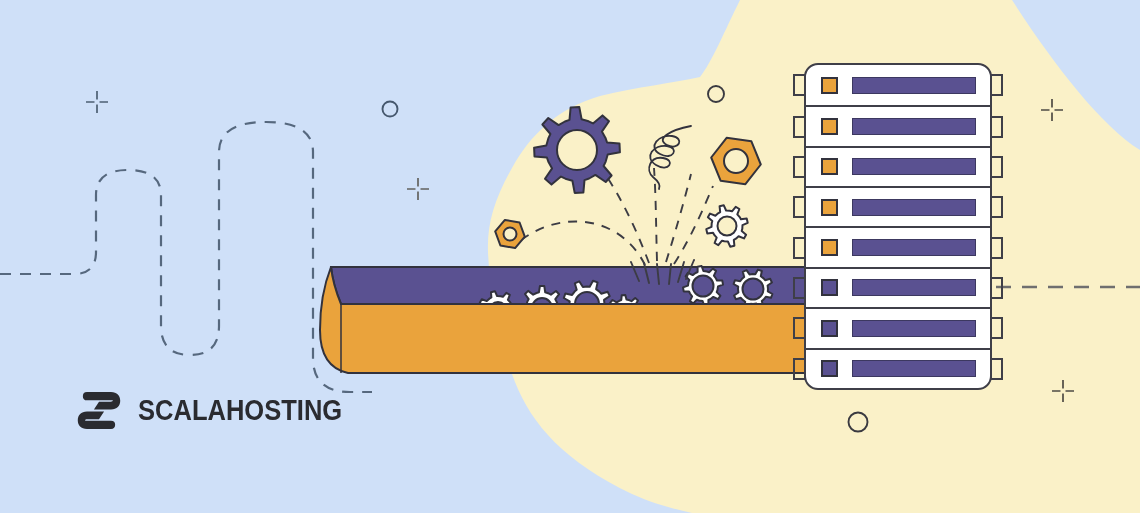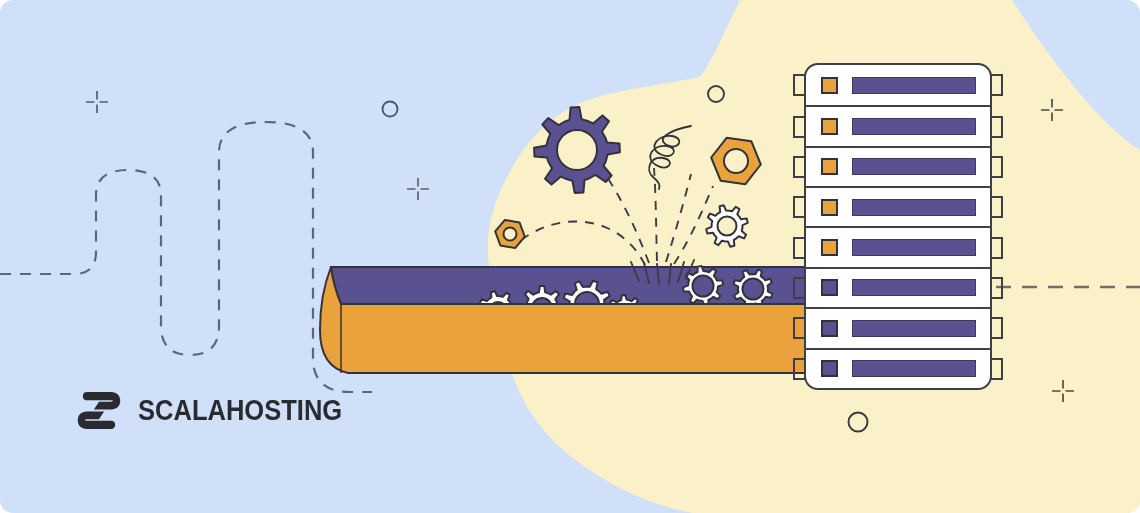--- a/index.html
+++ b/index.html
@@ -5,21 +5,20 @@
   html,body{margin:0;padding:0;}
   :root{
     --bg:#cfe0f8; --blob:#faf1c8; --purple:#5a5191; --orange:#eaa33c;
     --outline:#32323d; --rackline:#3f3f48; --logo:#2a2b30;
     --dash-slate:#56687e; --dash-gray:#6f6f6f; --dash-dark:#3c3c44;
   }
   #stage{
     position:relative; width:1140px; height:513px; overflow:hidden;
     background:var(--bg);
     font-family:"Liberation Sans", sans-serif;
-    border-radius:13px;
   }
   #scene{position:absolute; left:0; top:0; width:1140px; height:513px;}
   .fill-blob{fill:var(--blob);}
   .fill-purple{fill:var(--purple); stroke:var(--outline); stroke-width:2;}
   .fill-orange{fill:var(--orange); stroke:var(--outline); stroke-width:2;}
   .fill-white{fill:#ffffff; stroke:var(--outline); stroke-width:2;}
   .gear, .nut{stroke-linejoin:round; fill-rule:evenodd;}
   .winding{fill:none; stroke:var(--dash-slate); stroke-width:2.2; stroke-dasharray:11 9; stroke-linecap:butt;}
   .dash-right{fill:none; stroke:var(--dash-gray); stroke-width:2.5; stroke-dasharray:15 11;}
   .spray{fill:none; stroke:var(--dash-dark); stroke-width:1.9; stroke-dasharray:9 8;}

